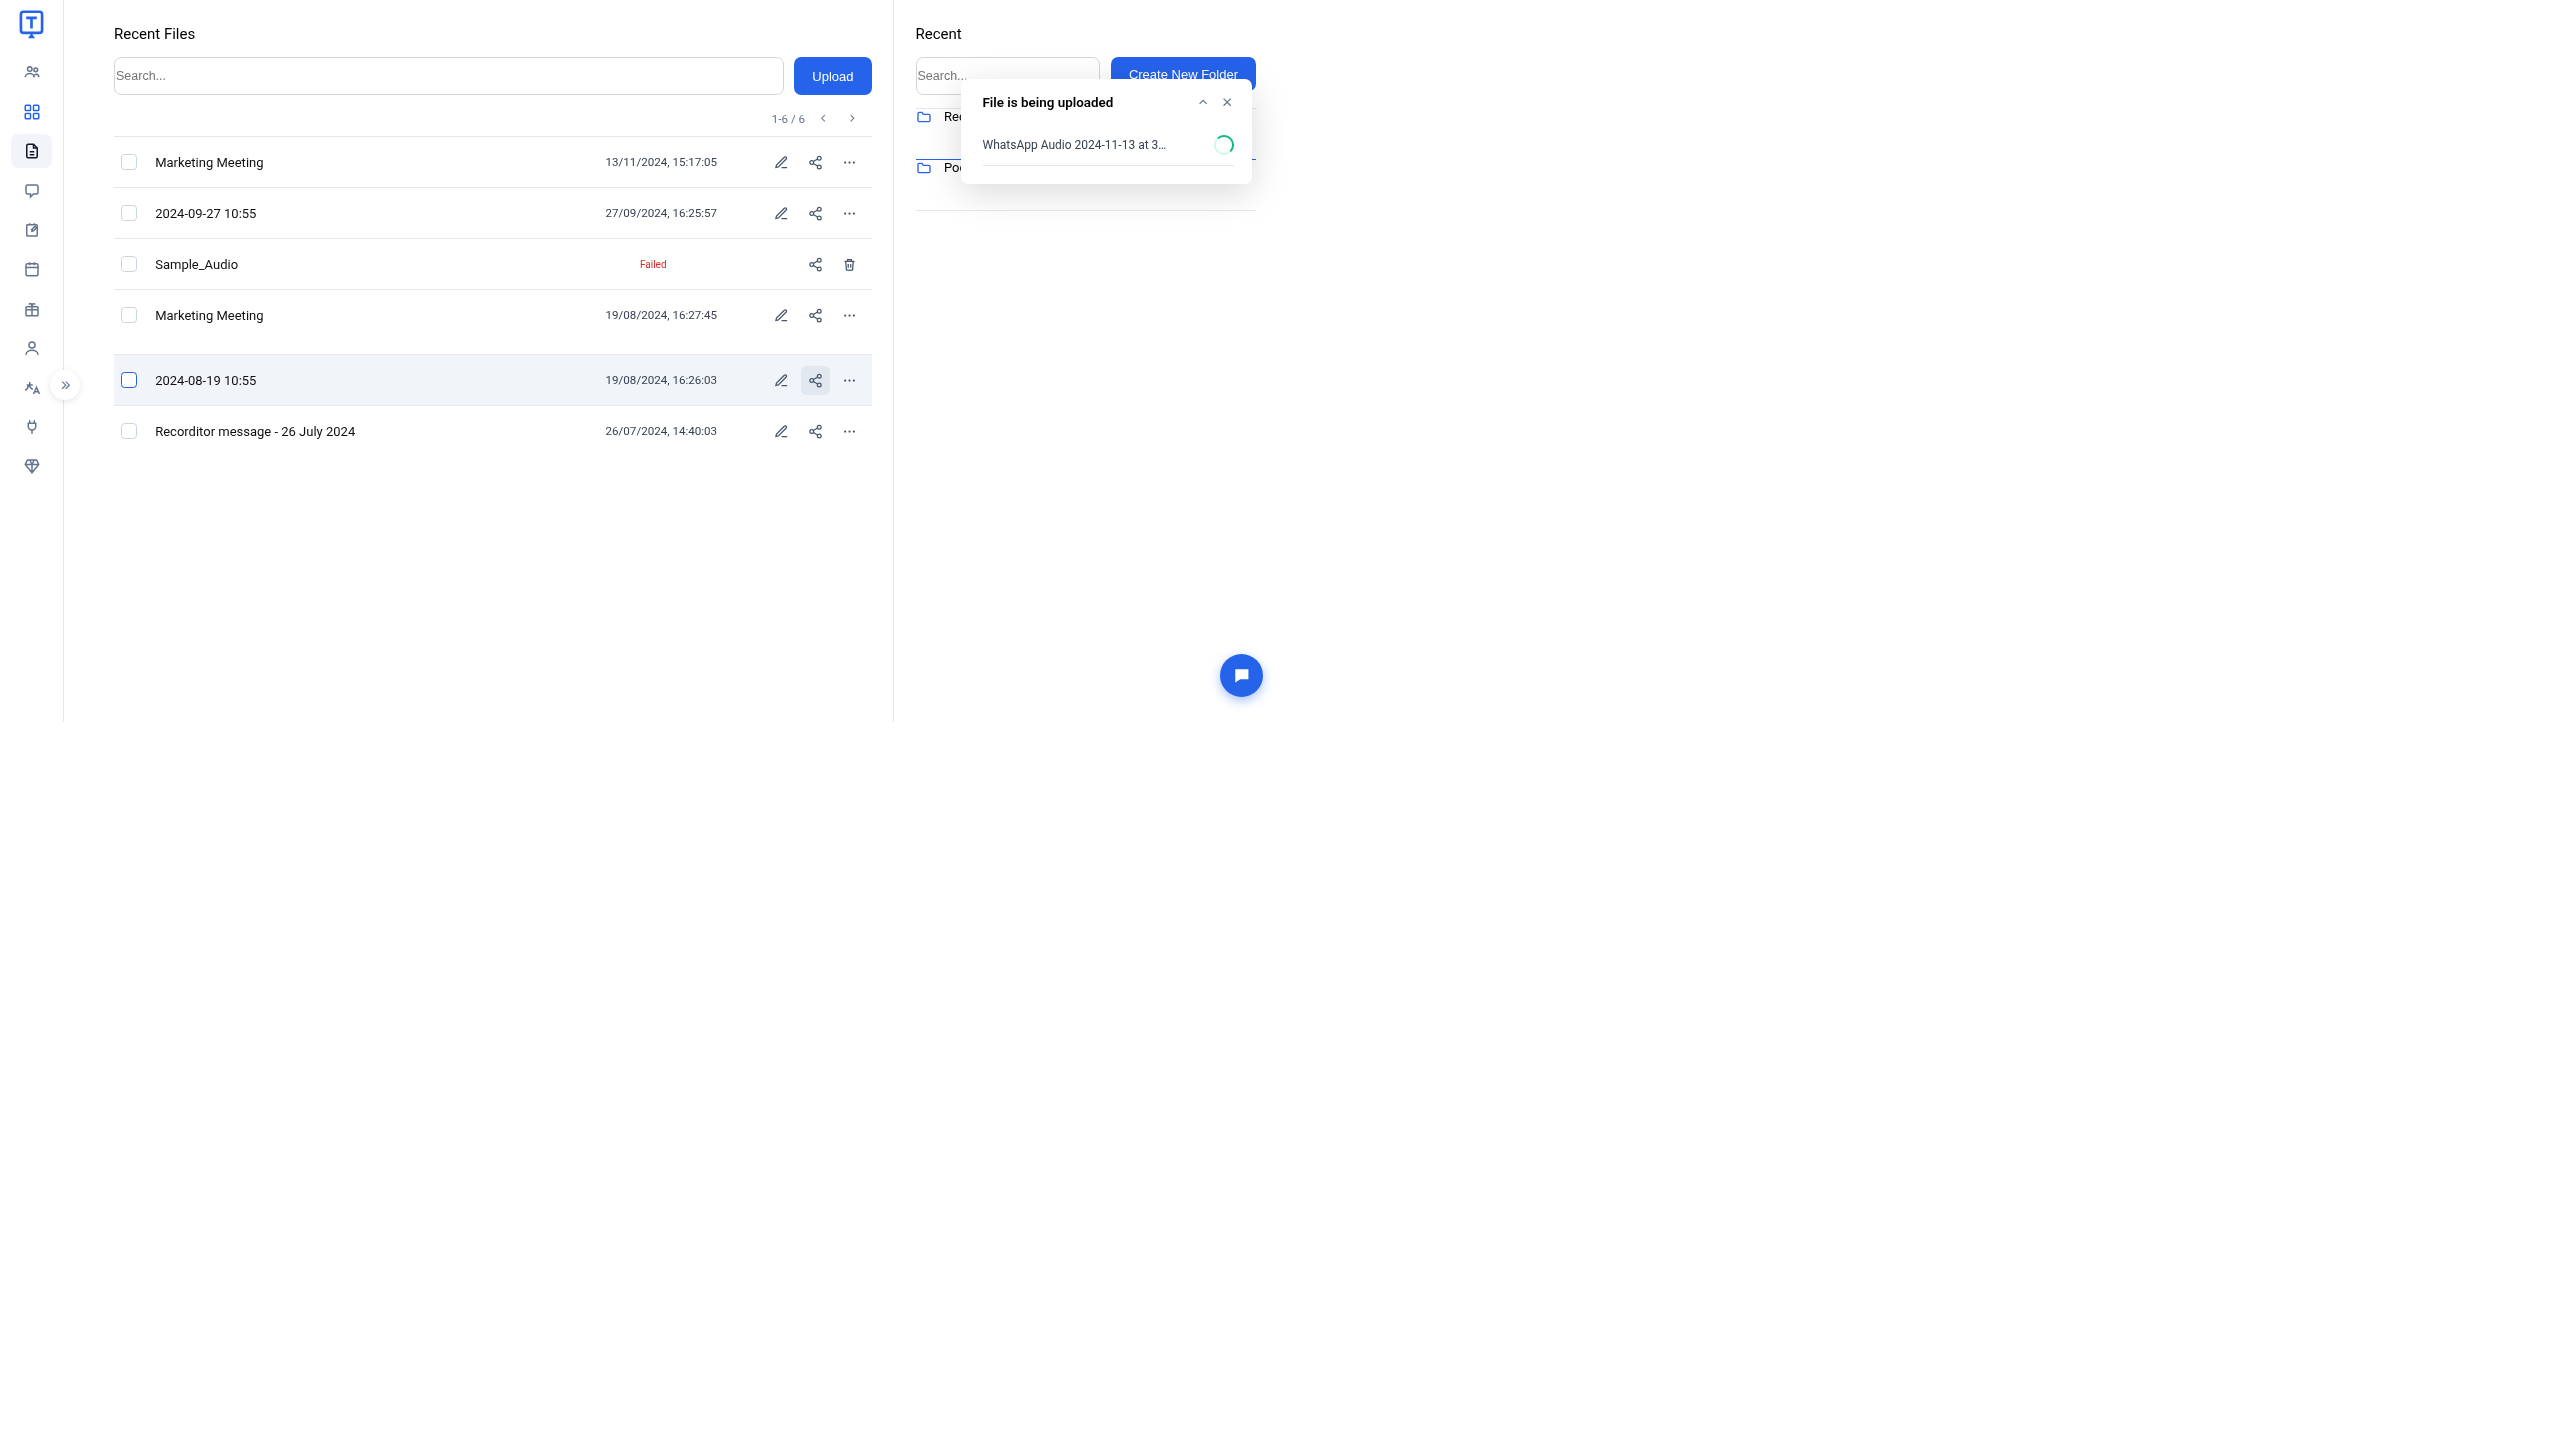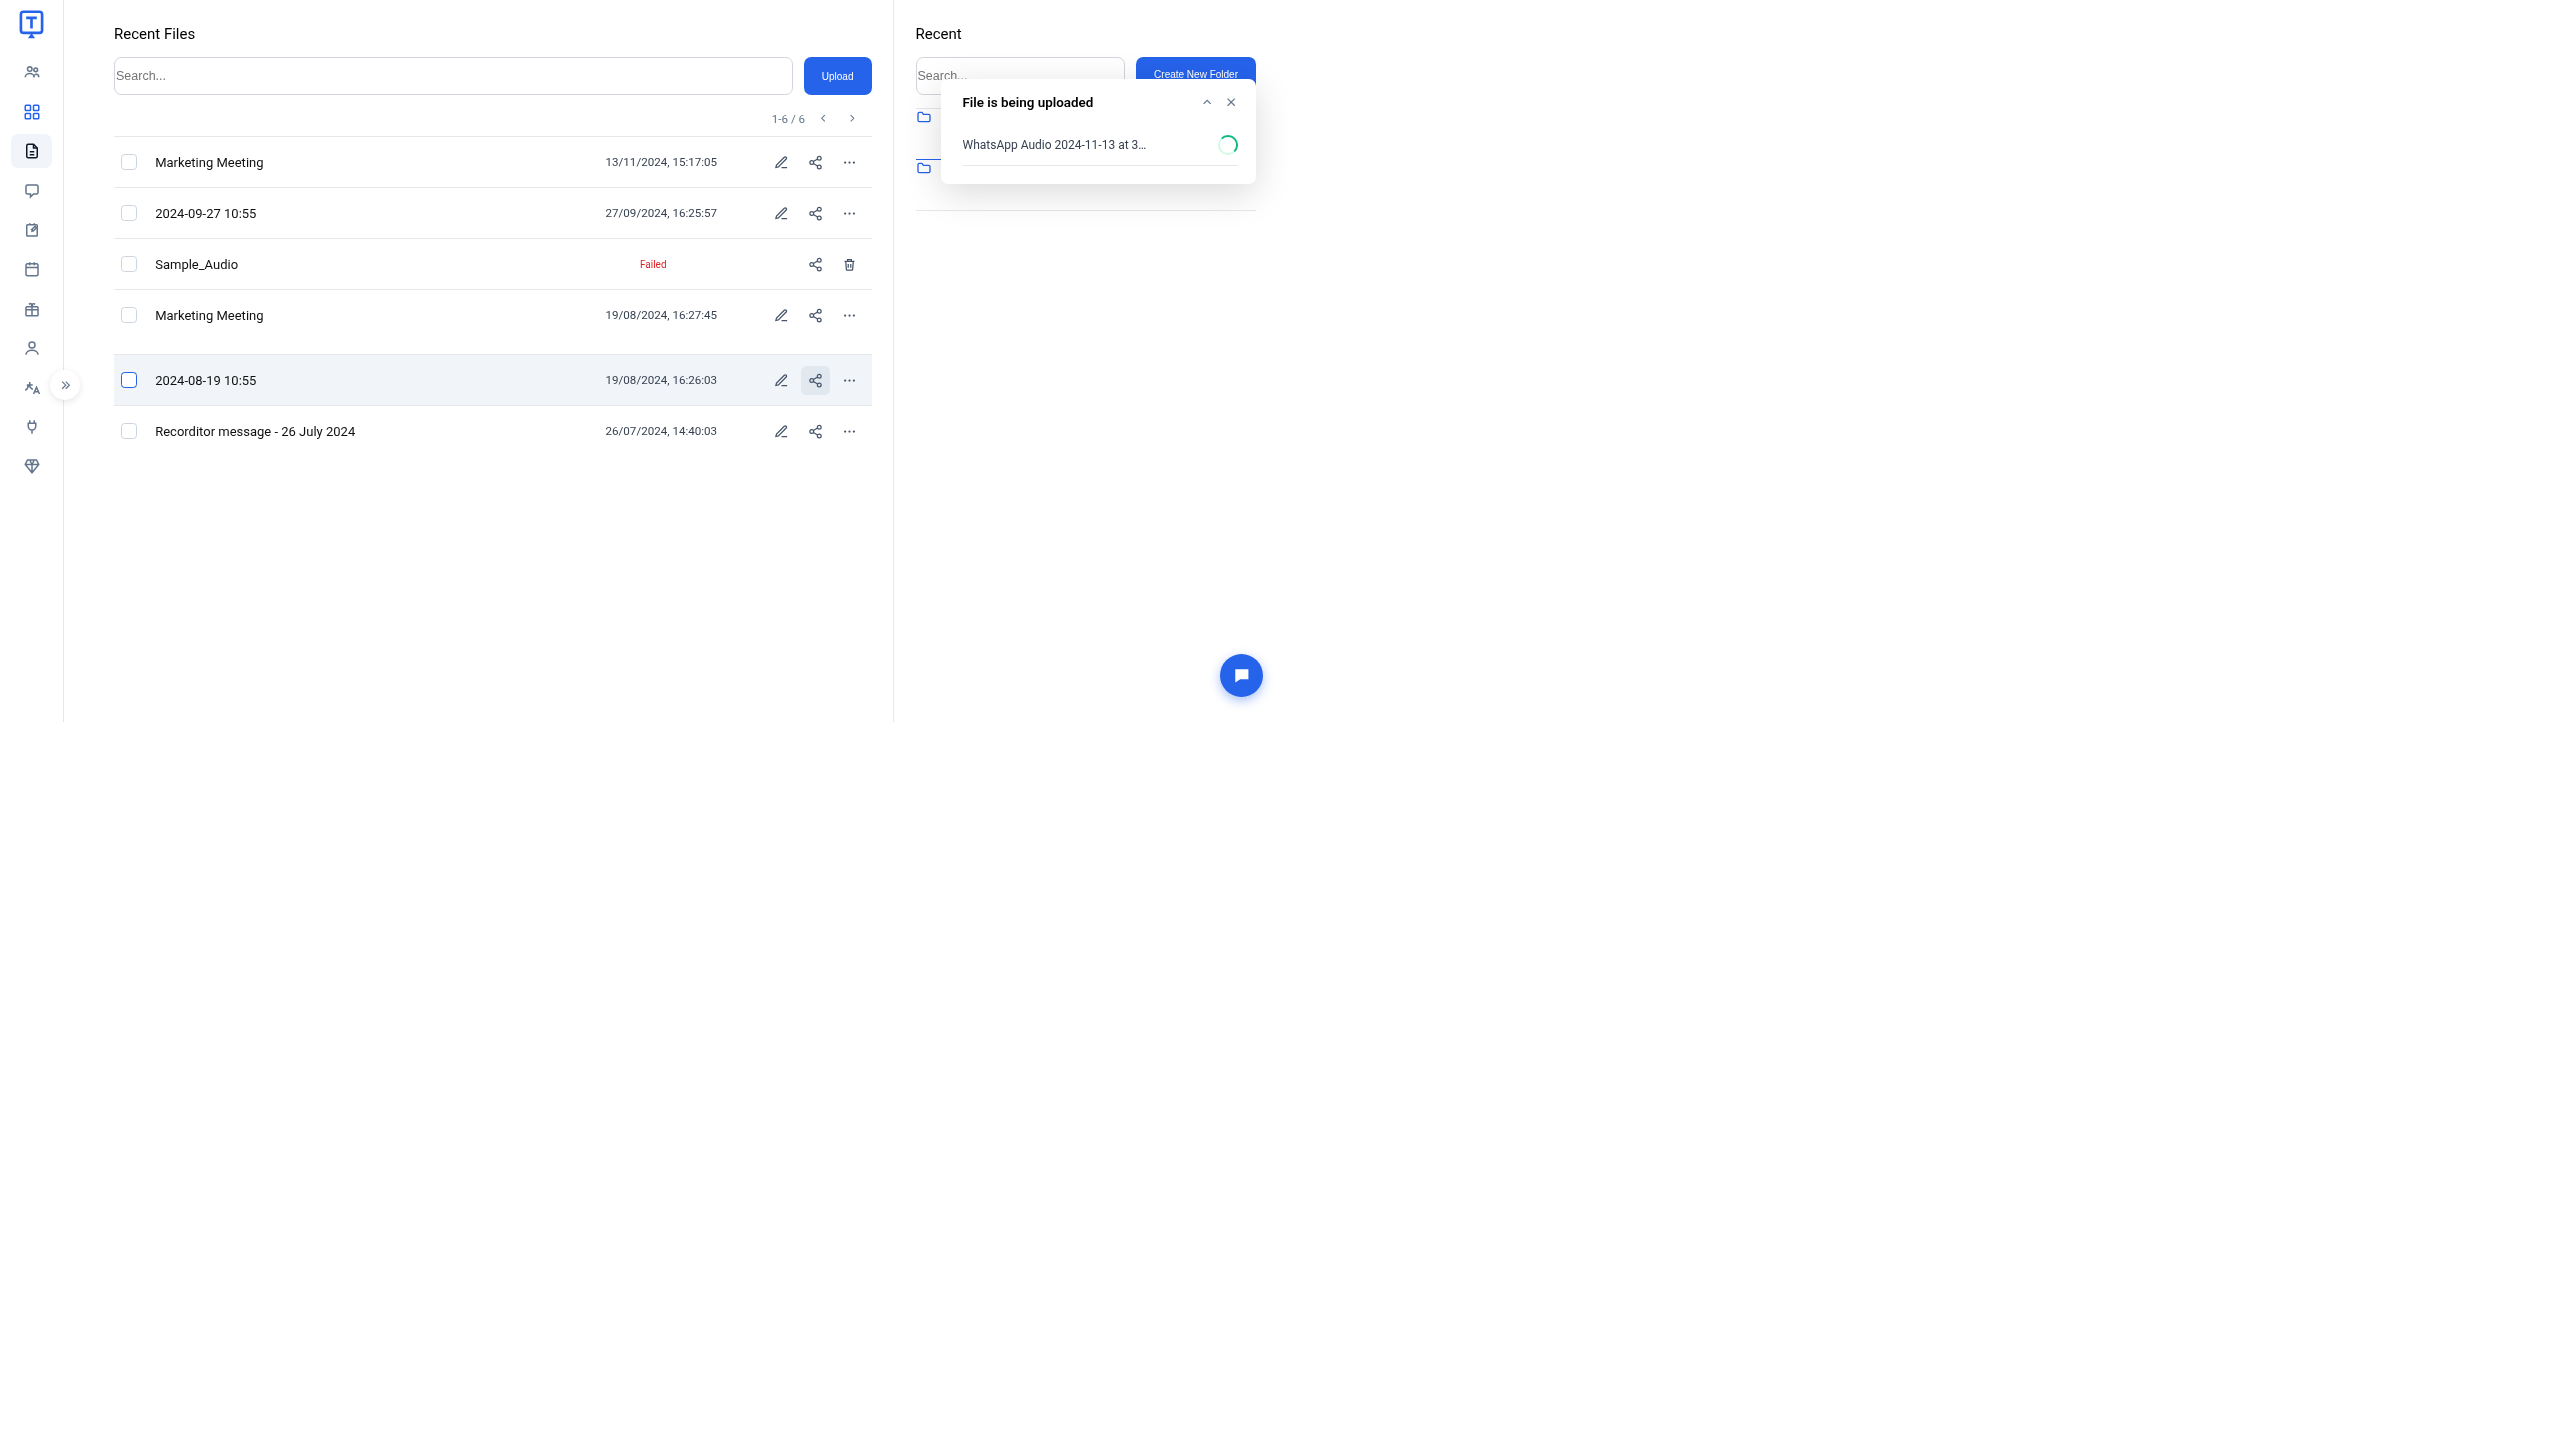--- a/index.html
+++ b/index.html
@@ -53,21 +53,21 @@
       width: 394px; padding: 25px 32px 0 21.5px; overflow:auto;
     }
     h2.section-title { font-size:15px; font-weight:400; margin-bottom:14.3px; }
     .toolbar { display:flex; gap:10.7px; margin-bottom:12.5px; }
     .search-input {
       flex:1; height:38px; border:0.9px solid #d1d5db; border-radius:7.2px;
       padding:0 1px; font-size:12.5px; outline:none;
     }
     .btn-primary {
       height:34px; padding:0 18px; border:none; border-radius:7.2px;
-      background:#2563eb; color:#fff; font-size:10px; font-weight:500;
+      background:#2563eb; color:#fff; font-size:13px; font-weight:500;
       cursor:pointer; display:flex; align-items:center;
     }
     .upload-btn { height:38px; }
     .pagination {
       display:flex; align-items:center; justify-content:flex-end;
       gap:7.2px; font-size:11.6px; color:#64748b; margin-bottom:7.2px;
       padding-right:9px;
     }
     .page-arrow { width:21.5px; height:21.5px; display:flex; align-items:center; justify-content:center; cursor:pointer; }
     .row {
@@ -94,21 +94,21 @@
       display:flex; align-items:flex-start; height:51px;
       border-bottom:0.9px solid #e5e7eb; gap:12.5px;
     }
     .folder-row.selected { border-bottom:1.8px solid #2563eb; }
     .folder-icon { color:#2563eb; }
     .folder-name { flex:1; font-size:13px; }
     .folders-panel .toolbar .search-input { flex:1; }
     .folders-list { border-top:0.9px solid #e5e7eb; margin-top:12.5px; }
     
     .toast {
-      position:absolute; left:941px; top:79px; width:315px;
+      position:absolute; left:961px; top:79px; width:291px;
       background:#fff; border-radius:7.2px;
       box-shadow:0 9px 36px rgba(0,0,0,.15);
       padding:16px 18px 18px 21.5px;
     }
     .toast-header { display:flex; align-items:center; justify-content:space-between; margin-bottom:14.3px; }
     .toast-title { font-size:13.4px; font-weight:600; }
     .toast-controls { display:flex; gap:9px; }
     .toast-btn { cursor:pointer; color:#64748b; }
     .toast-row {
       display:flex; align-items:center; justify-content:space-between;

